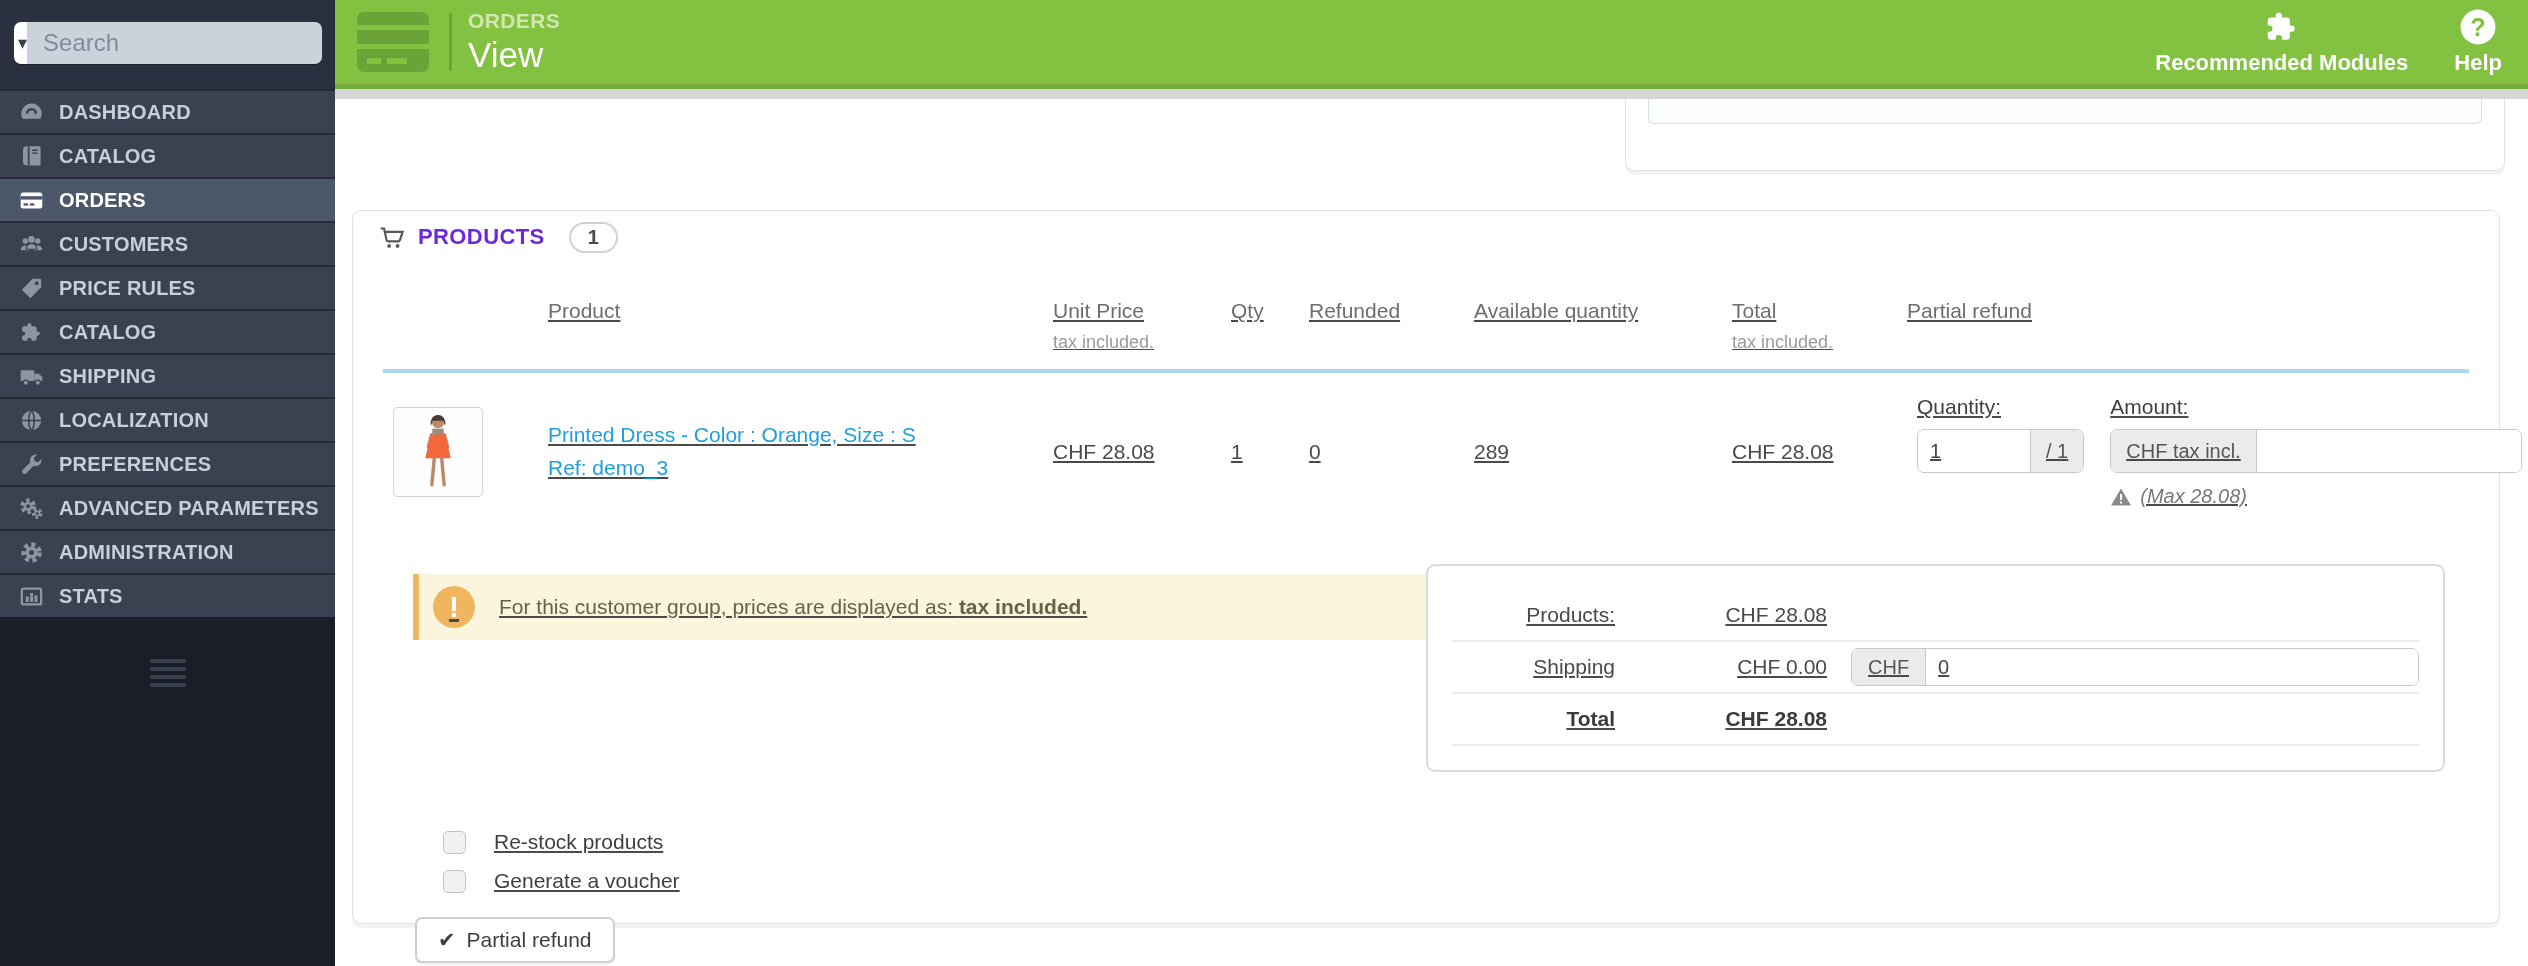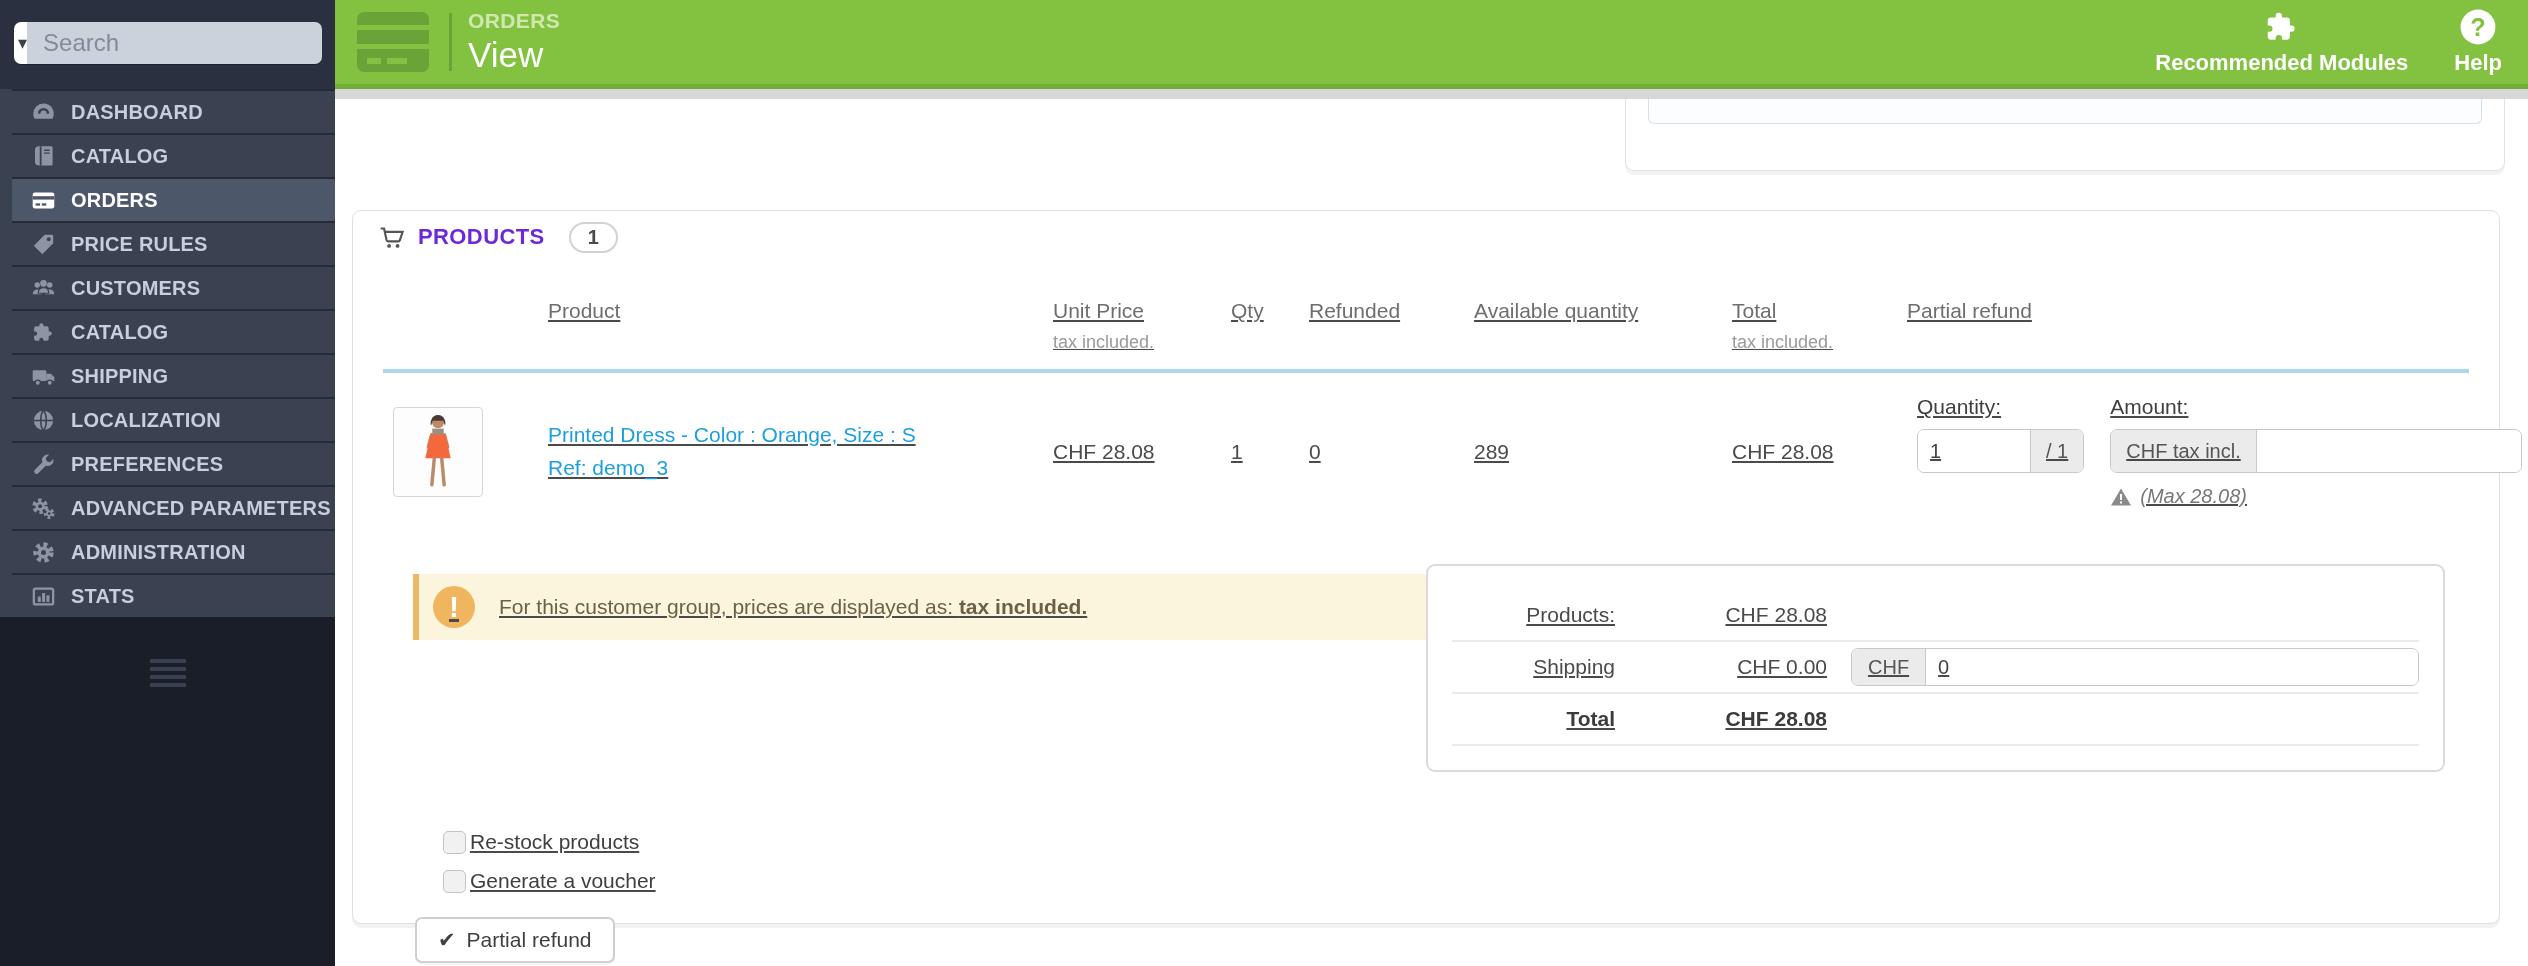--- a/index.html
+++ b/index.html
@@ -16,21 +16,21 @@
   
   .sidebar{position:absolute;left:0;top:0;width:335px;height:966px;background:var(--side-bottom);}
   .side-top{height:89px;background:var(--side-top);padding:22px 0 0 14px;}
   .searchbar{display:flex;width:308px;height:42px;border-radius:7px;overflow:hidden;
     box-shadow:0 1px 0 rgba(0,0,0,.3);}
   .search-btn{width:64px;background:#fff;border:none;display:flex;align-items:center;
     justify-content:center;gap:4px;cursor:pointer;color:#3c4049;font-size:18px;}
   .search-input{flex:1;border:none;background:#ccd2db;padding:0 16px;font-size:24px;
     color:#4a5160;outline:none;font-family:inherit;}
   .search-input::placeholder{color:#828b9b;}
-  .side-menu{background:var(--side-item);padding-left:12px;}
+  .side-menu{background:var(--side-item);}
   .side-item{display:flex;align-items:center;height:44px;padding-left:16px;gap:13px;
     border-top:2px solid var(--side-sep);color:var(--side-text);cursor:pointer;}
   .side-item.active{background:var(--side-active);color:#fff;}
   .side-icon{width:30px;height:26px;display:flex;align-items:center;justify-content:center;
     color:#8d95a5;flex:0 0 30px;}
   .side-item.active .side-icon{color:#fff;}
   .side-icon svg{width:25px;height:25px;}
   .side-label{font-size:20px;font-weight:bold;letter-spacing:.2px;white-space:nowrap;}
   .side-collapse{margin:42px auto 0;width:40px;display:flex;flex-direction:column;gap:4px;
     cursor:pointer;align-items:center;}
@@ -109,21 +109,21 @@
   .totals-row{display:grid;grid-template-columns:1fr 212px 592px;align-items:center;
     min-height:52px;border-bottom:2px solid #eaeaea;padding:6px 0;}
   .totals-label{text-align:right;font-size:21px;color:#4a4a4a;}
   .totals-value{text-align:right;font-size:21px;color:#4a4a4a;}
   .totals-row.bold .totals-label,.totals-row.bold .totals-value{font-weight:bold;color:#3b3b3b;}
   .ship-group{margin-left:24px;height:38px;}
   .ship-group .iaddon{padding:0 16px;}
   .ship-group input{flex:1;}
 
   .options{margin:58px 0 0 32px;display:flex;flex-direction:column;gap:15px;}
-  .opt-row{display:flex;align-items:center;gap:4px;font-size:21px;color:#3f3f3f;padding-left:28px;}
+  .opt-row{display:flex;align-items:center;gap:28px;font-size:21px;color:#3f3f3f;padding-left:28px;}
   .opt-row input[type=checkbox]{appearance:none;-webkit-appearance:none;width:23px;height:23px;
     border:1px solid #c3c3c3;border-radius:5px;background:#f1f1f1;cursor:pointer;}
   .refund-btn{margin:24px 0 0 32px;display:inline-flex;align-items:center;gap:11px;
     background:#fff;border:2px solid #cfcfcf;border-radius:7px;padding:9px 21px;
     font-size:21px;color:#3f3f3f;cursor:pointer;font-family:inherit;box-shadow:0 2px 0 rgba(0,0,0,.04);}
 </style>
 </head>
 <body>
 
 <div class="stage">
@@ -169,38 +169,38 @@
               <rect x="1.5" y="7.2" width="19" height="3" fill="#4d576a"></rect>
               <rect x="4" y="13.5" width="4" height="2" fill="#4d576a"></rect>
               <rect x="9.5" y="13.5" width="4" height="2" fill="#4d576a"></rect>
             </svg>
           </span>
         <span class="side-label">ORDERS</span>
       </div>
       <div class="side-item">
         <span class="side-icon">
             <svg viewBox="0 0 22 22" fill="currentColor">
-              <path d="M12 2.5h6.5a1 1 0 0 1 1 1V10L10 19.5 2.5 12z"></path>
-              <circle cx="15.6" cy="6.4" r="1.7" fill="#3a4150"></circle>
-            </svg>
-          </span>
-        <span class="side-label">PRICE RULES</span>
-      </div>
-      <div class="side-item">
-        <span class="side-icon">
-            <svg viewBox="0 0 22 22" fill="currentColor">
               <circle cx="5.5" cy="8" r="2.4"></circle>
               <circle cx="16.5" cy="8" r="2.4"></circle>
               <path d="M1.5 16c0-2.6 1.8-4.2 4-4.2s4 1.6 4 4.2z"></path>
               <path d="M12.5 16c0-2.6 1.8-4.2 4-4.2s4 1.6 4 4.2z"></path>
               <circle cx="11" cy="6.5" r="2.9"></circle>
               <path d="M6.3 15.2c0-3 2.1-5 4.7-5s4.7 2 4.7 5z" stroke="#3a4150" stroke-width="1"></path>
             </svg>
           </span>
         <span class="side-label">CUSTOMERS</span>
+      </div>
+      <div class="side-item">
+        <span class="side-icon">
+            <svg viewBox="0 0 22 22" fill="currentColor">
+              <path d="M12 2.5h6.5a1 1 0 0 1 1 1V10L10 19.5 2.5 12z"></path>
+              <circle cx="15.6" cy="6.4" r="1.7" fill="#3a4150"></circle>
+            </svg>
+          </span>
+        <span class="side-label">PRICE RULES</span>
       </div>
       <div class="side-item">
         <span class="side-icon">
             <svg viewBox="0 0 24 24" fill="currentColor">
               <path d="M10 3a2 2 0 0 0-2 2v1H5a2 2 0 0 0-2 2v3h1a2 2 0 1 1 0 4H3v3a2 2 0 0 0 2 2h3v-1a2 2 0 1 1 4 0v1h3a2 2 0 0 0 2-2v-3h1a2 2 0 1 0 0-4h-1V8a2 2 0 0 0-2-2h-3V5a2 2 0 0 0-2-2z"></path>
             </svg>
           </span>
         <span class="side-label">CATALOG</span>
       </div>
       <div class="side-item">

